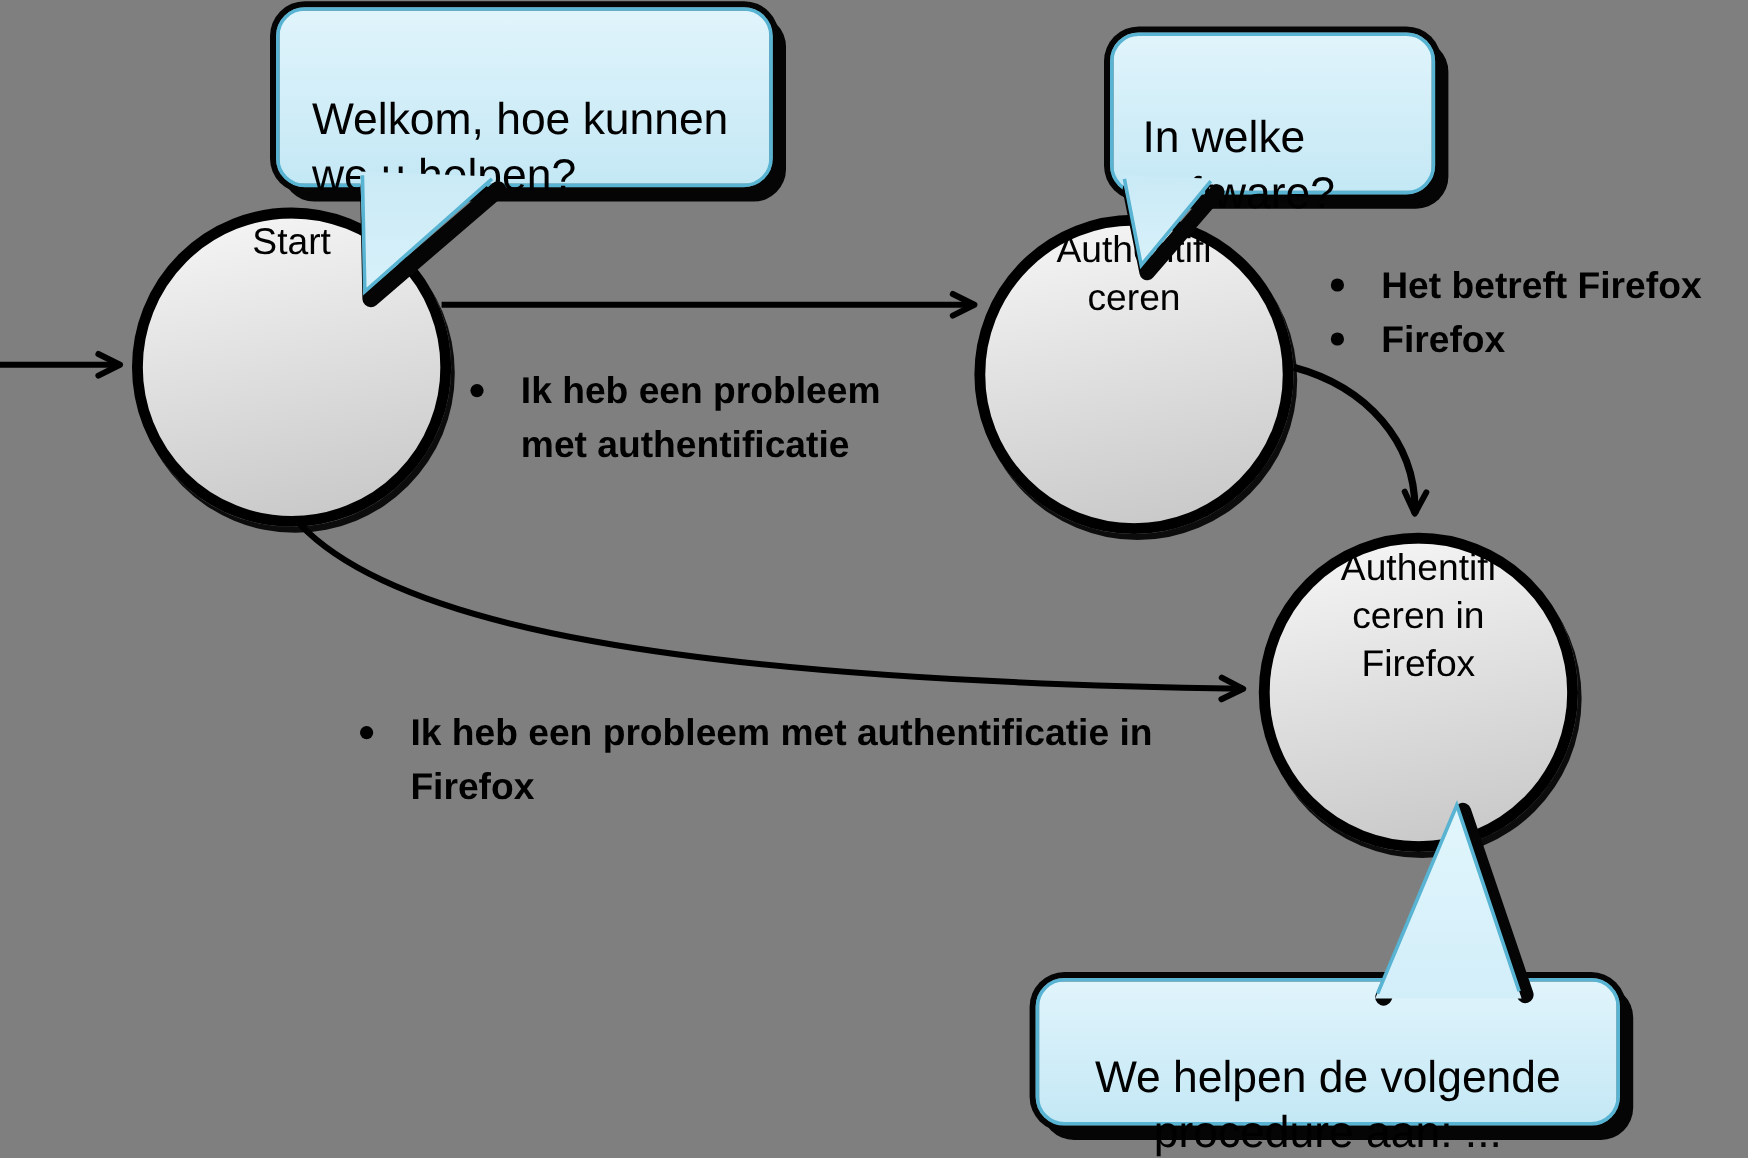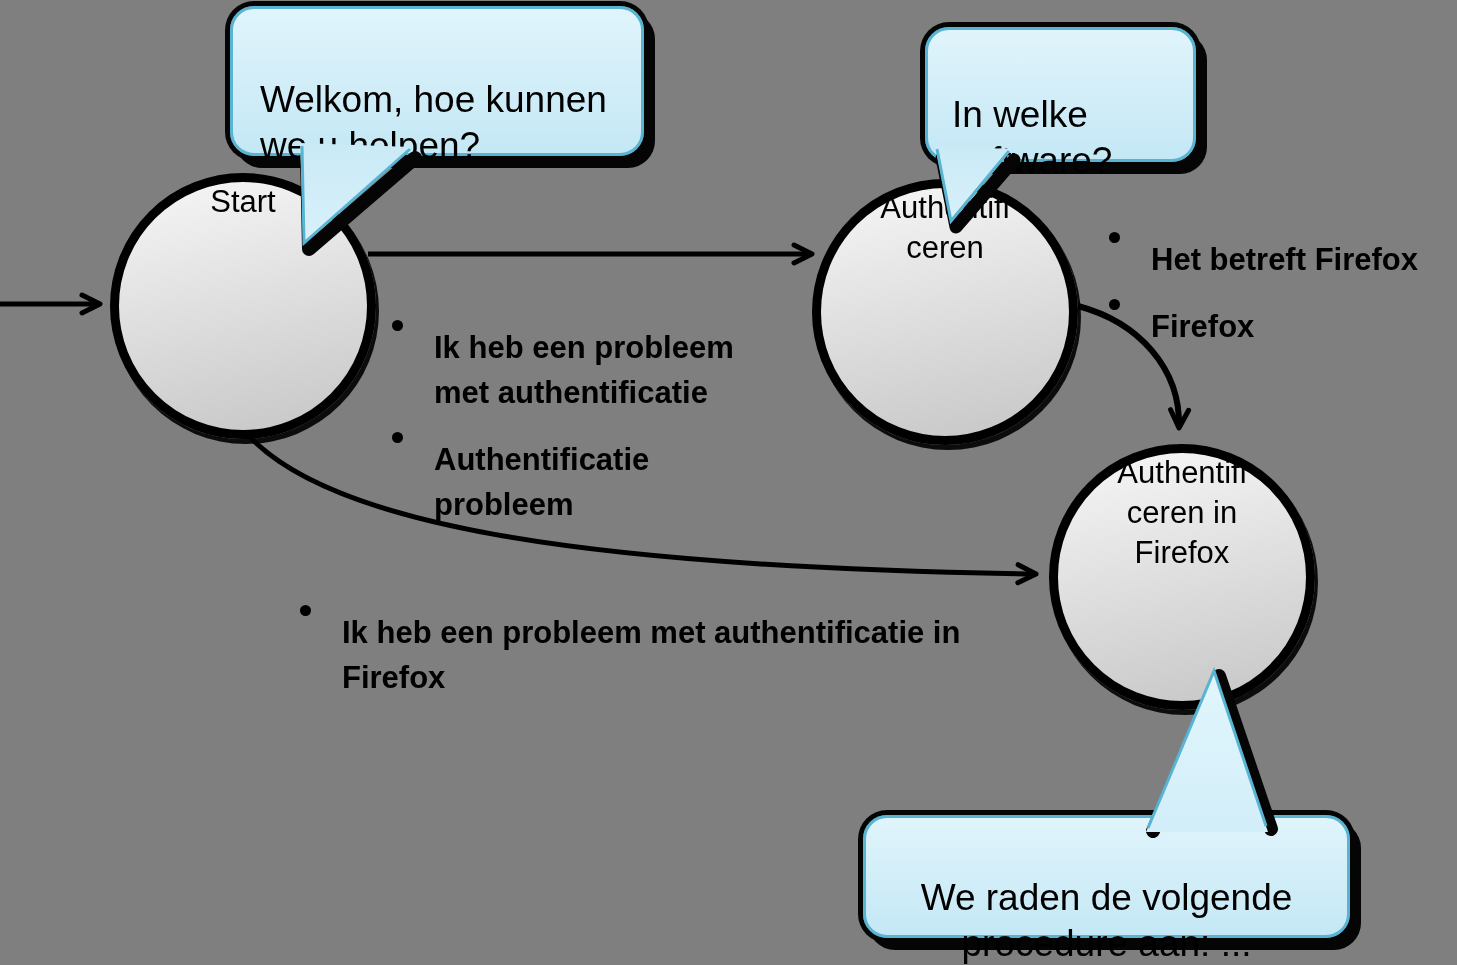--- a/index.html
+++ b/index.html
@@ -58,21 +58,21 @@
     font-size:31px;line-height:45px;
     z-index:2;
   }
   .note-item{display:flex;align-items:flex-start;}
   .dot{
     flex:0 0 auto;
     width:11px;height:11px;border-radius:50%;
     background:#000;
     margin:17px 31px 0 0;
   }
-  .note-text{white-space:pre-line;margin-top:22px;}
+  .note-text{white-space:pre-line;}
   #note-mid{left:392px;top:303px;width:380px;}
   #note-right{left:1109px;top:215px;width:360px;}
   #note-bottom{left:300px;top:588px;width:760px;}
 </style>
 </head>
 <body>
 
 <div class="stage">
 
   <div class="node" id="node-start">
@@ -102,21 +102,21 @@
 
   <div class="callout" id="callout-welcome">
     <span>Welkom, hoe kunnen
 we u helpen?</span>
   </div>
   <div class="callout" id="callout-software">
     <span>In welke
 software?</span>
   </div>
   <div class="callout" id="callout-procedure">
-    <span>We raden de volgende
+    <span>We helpen de volgende
 procedure aan: ...</span>
   </div>
 
   <svg class="layer tails" width="1457" height="965" viewBox="0 0 1457 965">
     <defs>
       <linearGradient id="gTailDown" x1="0" y1="0" x2="0" y2="1">
         <stop offset="0" stop-color="#c9eaf6"></stop>
         <stop offset="1" stop-color="#d9f1fa"></stop>
       </linearGradient>
       <linearGradient id="gTailUp" x1="0" y1="0" x2="0" y2="1">
@@ -143,25 +143,20 @@
       <path d="M 1148 828 L 1214 671 L 1266 826" fill="none" stroke="#58b4d2" stroke-width="3"></path>
     </g>
   </svg>
 
   <div class="note" id="note-mid">
     <div class="note-item">
       <span class="dot"></span>
       <span class="note-text">Ik heb een probleem
 met authentificatie</span>
     </div>
-    <div class="note-item">
-      <span class="dot"></span>
-      <span class="note-text">Authentificatie
-probleem</span>
-    </div>
   </div>
 
   <div class="note" id="note-right">
     <div class="note-item">
       <span class="dot"></span>
       <span class="note-text">Het betreft Firefox</span>
     </div>
     <div class="note-item">
       <span class="dot"></span>
       <span class="note-text">Firefox</span>

